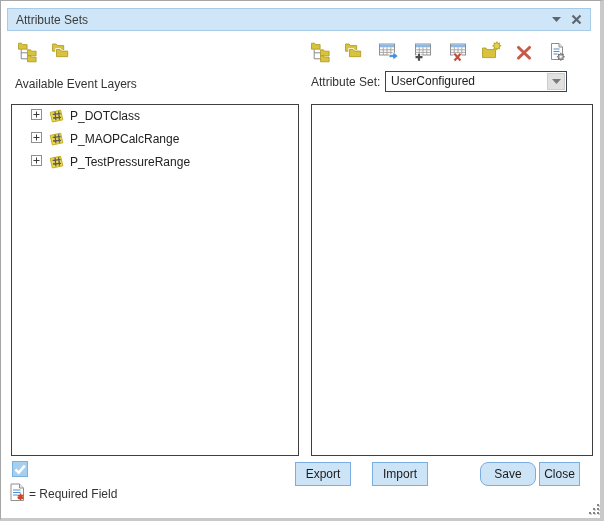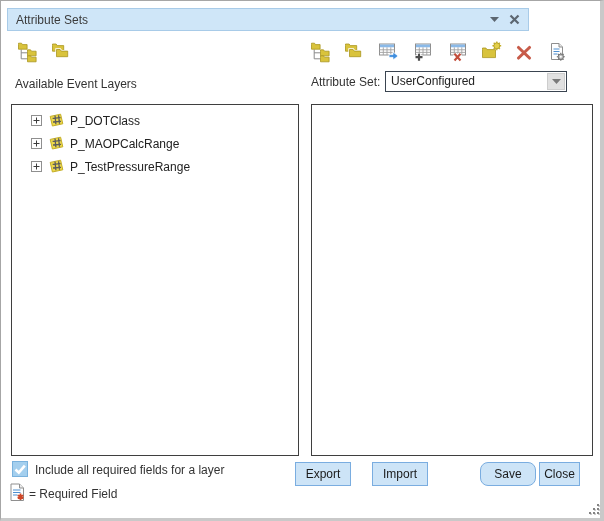--- a/index.html
+++ b/index.html
@@ -4,41 +4,41 @@
 <style>
   html,body{margin:0;padding:0;background:#fff;}
   .stage{
     position:relative;width:604px;height:521px;box-sizing:border-box;
     background:#fff;border:1px solid #a6a6a6;
     border-right:4px solid #c9c9c9;border-bottom:3px solid #c9c9c9;
     font-family:"Liberation Sans",sans-serif;font-size:12px;color:#333;
     overflow:hidden;
   }
   
-  .titlebar{position:absolute;left:6px;top:7px;width:522px;height:23px;box-sizing:border-box;
+  .titlebar{position:absolute;left:6px;top:7px;width:584px;height:23px;box-sizing:border-box;
     background:#cfe6f8;border:1px solid #a8cbe8;display:flex;align-items:center;}
   .titlebar .title{padding-left:8px;color:#3b3b3b;}
   .tb-btn{position:absolute;top:0;height:100%;display:flex;align-items:center;justify-content:center;cursor:default;}
   .tb-caret{right:26px;width:16px;}
   .tb-close{right:6px;width:16px;}
   
   .tool{position:absolute;top:39px;width:24px;height:24px;display:flex;align-items:center;justify-content:center;}
   
   .lbl{position:absolute;white-space:nowrap;color:#333;}
   
   .combo{position:absolute;left:384px;top:70px;width:182px;height:21px;box-sizing:border-box;
     background:#fff;border:1px solid #3a4450;}
   .combo .val{position:absolute;left:5px;top:0;line-height:19px;color:#222;}
   .combo .dd{position:absolute;right:1px;top:1px;bottom:1px;width:18px;box-sizing:border-box;
     background:#e1e1e1;border:1px solid #cdcdcd;display:flex;align-items:center;justify-content:center;}
   
   .panel{position:absolute;top:103px;height:352px;box-sizing:border-box;background:#fff;border:1px solid #3f3f3f;}
   .panel.left{left:10px;width:288px;padding:4px 0 0 7px;}
   .panel.right{left:310px;width:282px;}
-  .trow{display:flex;align-items:center;height:23px;padding-left:12px;}
+  .trow{display:flex;height:23px;padding-left:12px;}
   .trow .exp{display:flex;margin-right:6px;}
   .trow .licon{display:flex;margin-right:5px;}
   .trow .tlabel{color:#222;}
   
   .cb{position:absolute;left:11px;top:460px;width:16px;height:16px;box-sizing:border-box;
     background:#a4cfee;border:1px solid #7ab2dd;display:flex;align-items:center;justify-content:center;}
   .cb-label{position:absolute;left:34px;top:462px;}
   .legend-icon{position:absolute;left:9px;top:482px;}
   .legend-label{position:absolute;left:28px;top:486px;}
   
@@ -217,21 +217,20 @@
     </div>
   </div>
 
   <div class="panel right"></div>
 
   <span class="cb">
     <svg width="12" height="11">
         <path d="M1.5,5.5 L4.8,8.6 L10.8,1.6" stroke="#fff" stroke-width="2.6" fill="none"></path>
       </svg>
   </span>
-  <span class="cb-label">Include all required fields for a layer</span>
 
   <span class="legend-icon">
     <svg width="16" height="19" viewBox="0 0 16 19">
       <path d="M1,1 h8.5 l4,4 v12.5 h-12.5 z" fill="#fff" stroke="#8f8f8f"></path>
       <path d="M9.5,1 v4 h4" fill="#ececec" stroke="#8f8f8f"></path>
       <path d="M3,7 h7.5 M3,9.5 h7.5 M3,12 h4.5" stroke="#4f8fd0" stroke-width="1.1"></path>
       <g stroke="#cf4728" stroke-width="1.9">
         <path d="M10.5,10.6 v6.4 M7.7,12.2 l5.6,3.2 M13.3,12.2 l-5.6,3.2"></path>
       </g>
     </svg>

